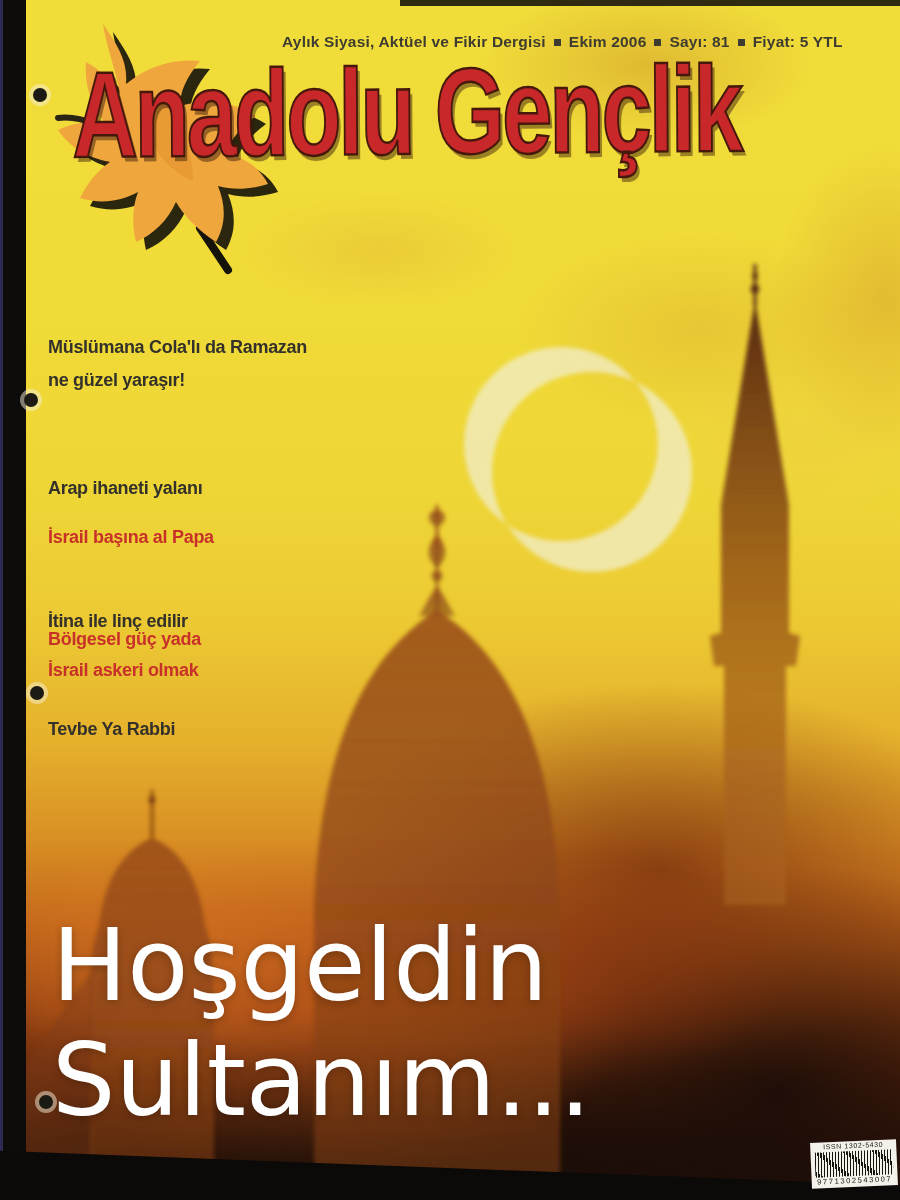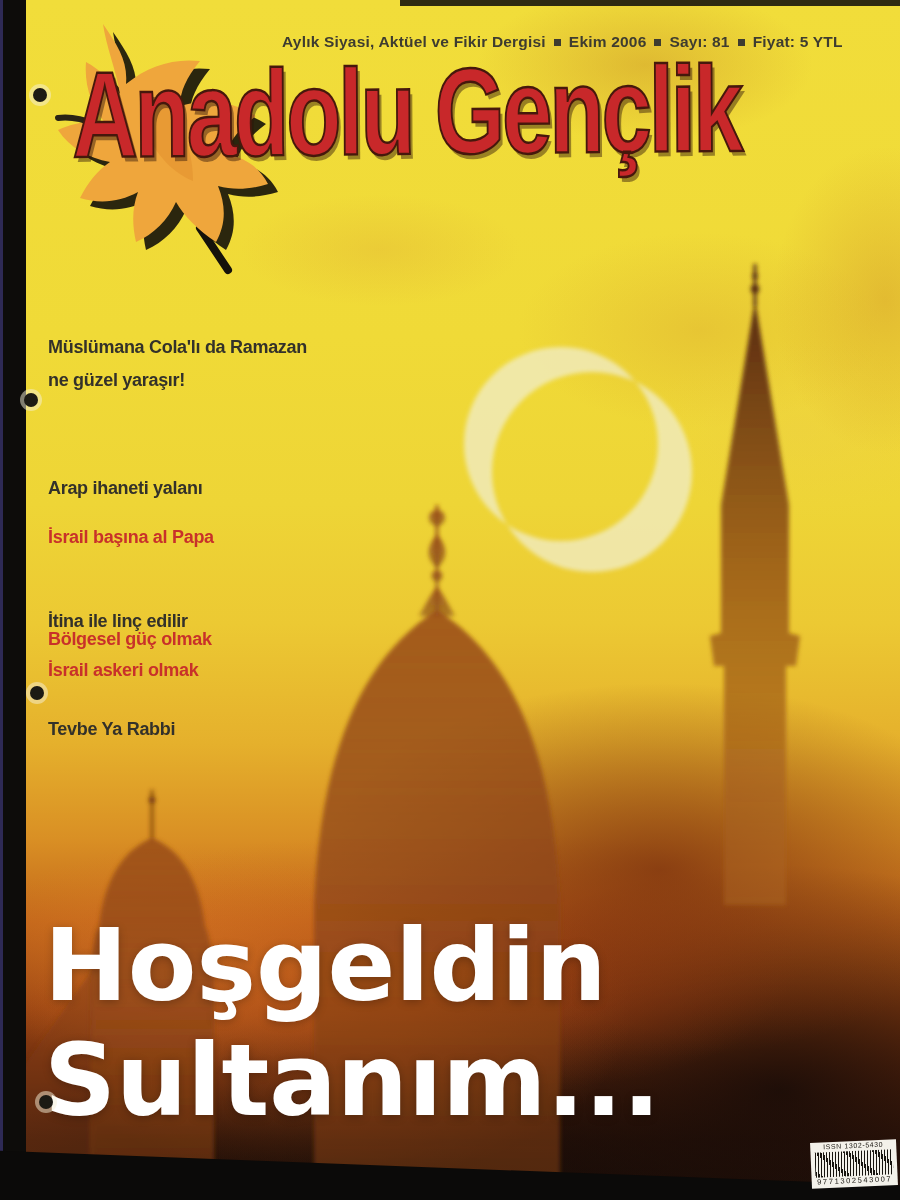--- a/index.html
+++ b/index.html
@@ -42,25 +42,24 @@
     -webkit-text-stroke:2.5px #46180c;
     text-shadow:4px 5px 0 rgba(46,20,8,.45);
     transform:scale(.74,1) rotate(-.4deg); transform-origin:0 0;
   }
   
   .hl{position:absolute; z-index:6; left:48px; font-size:18px; font-weight:bold; letter-spacing:-.3px; line-height:33px; white-space:nowrap;}
   .hl-dark{color:#33312a;}
   .hl-red{color:#c8312a;}
   
   .story{
-    position:absolute; z-index:6; left:44px; top:908px;
+    position:absolute; z-index:6; left:52px; top:908px;
     font-family:"DejaVu Sans", sans-serif;
     font-size:100px; line-height:115px; color:#ffffff; white-space:nowrap;
     text-shadow:0 2px 8px rgba(0,0,0,.25);
-    font-weight:bold;
   }
   
   .edge{position:absolute; background:#0d0c0a; z-index:8; pointer-events:none;}
   .edge-left{left:0; top:0; width:26px; height:1200px; box-shadow:inset 3px 0 0 #2e2a55;}
   .edge-bottom{left:-20px; top:1150px; width:960px; height:90px; transform:rotate(2.2deg); transform-origin:0 0; background:#0b0a09;}
   .edge-top{left:400px; top:0; width:500px; height:6px; opacity:.85;}
   .hole{position:absolute; z-index:9; width:14px; height:14px; border-radius:50%;
         background:#1c1a14; box-shadow:0 0 0 4px rgba(245,240,215,.5);}
   
   .barcode{
@@ -146,21 +145,21 @@
   <div class="hl hl-dark" style="top:472px;">
     <div>Arap ihaneti yalanı</div>
   </div>
   <div class="hl hl-red" style="top:521px;">
     <div>İsrail başına al Papa</div>
   </div>
   <div class="hl hl-dark" style="top:570px;margin-top:35px;">
     <div>İtina ile linç edilir</div>
   </div>
   <div class="hl hl-red" style="top:624px; line-height:31px;">
-    <div>Bölgesel güç olmak</div>
+    <div>Bölgesel güç yada</div>
     <div>İsrail askeri olmak</div>
   </div>
   <div class="hl hl-dark" style="top:713px;text-align:right;">
     <div>Tevbe Ya Rabbi</div>
   </div>
 
   <div class="story">
     <div>Hoşgeldin</div>
     <div>Sultanım...</div>
   </div>

